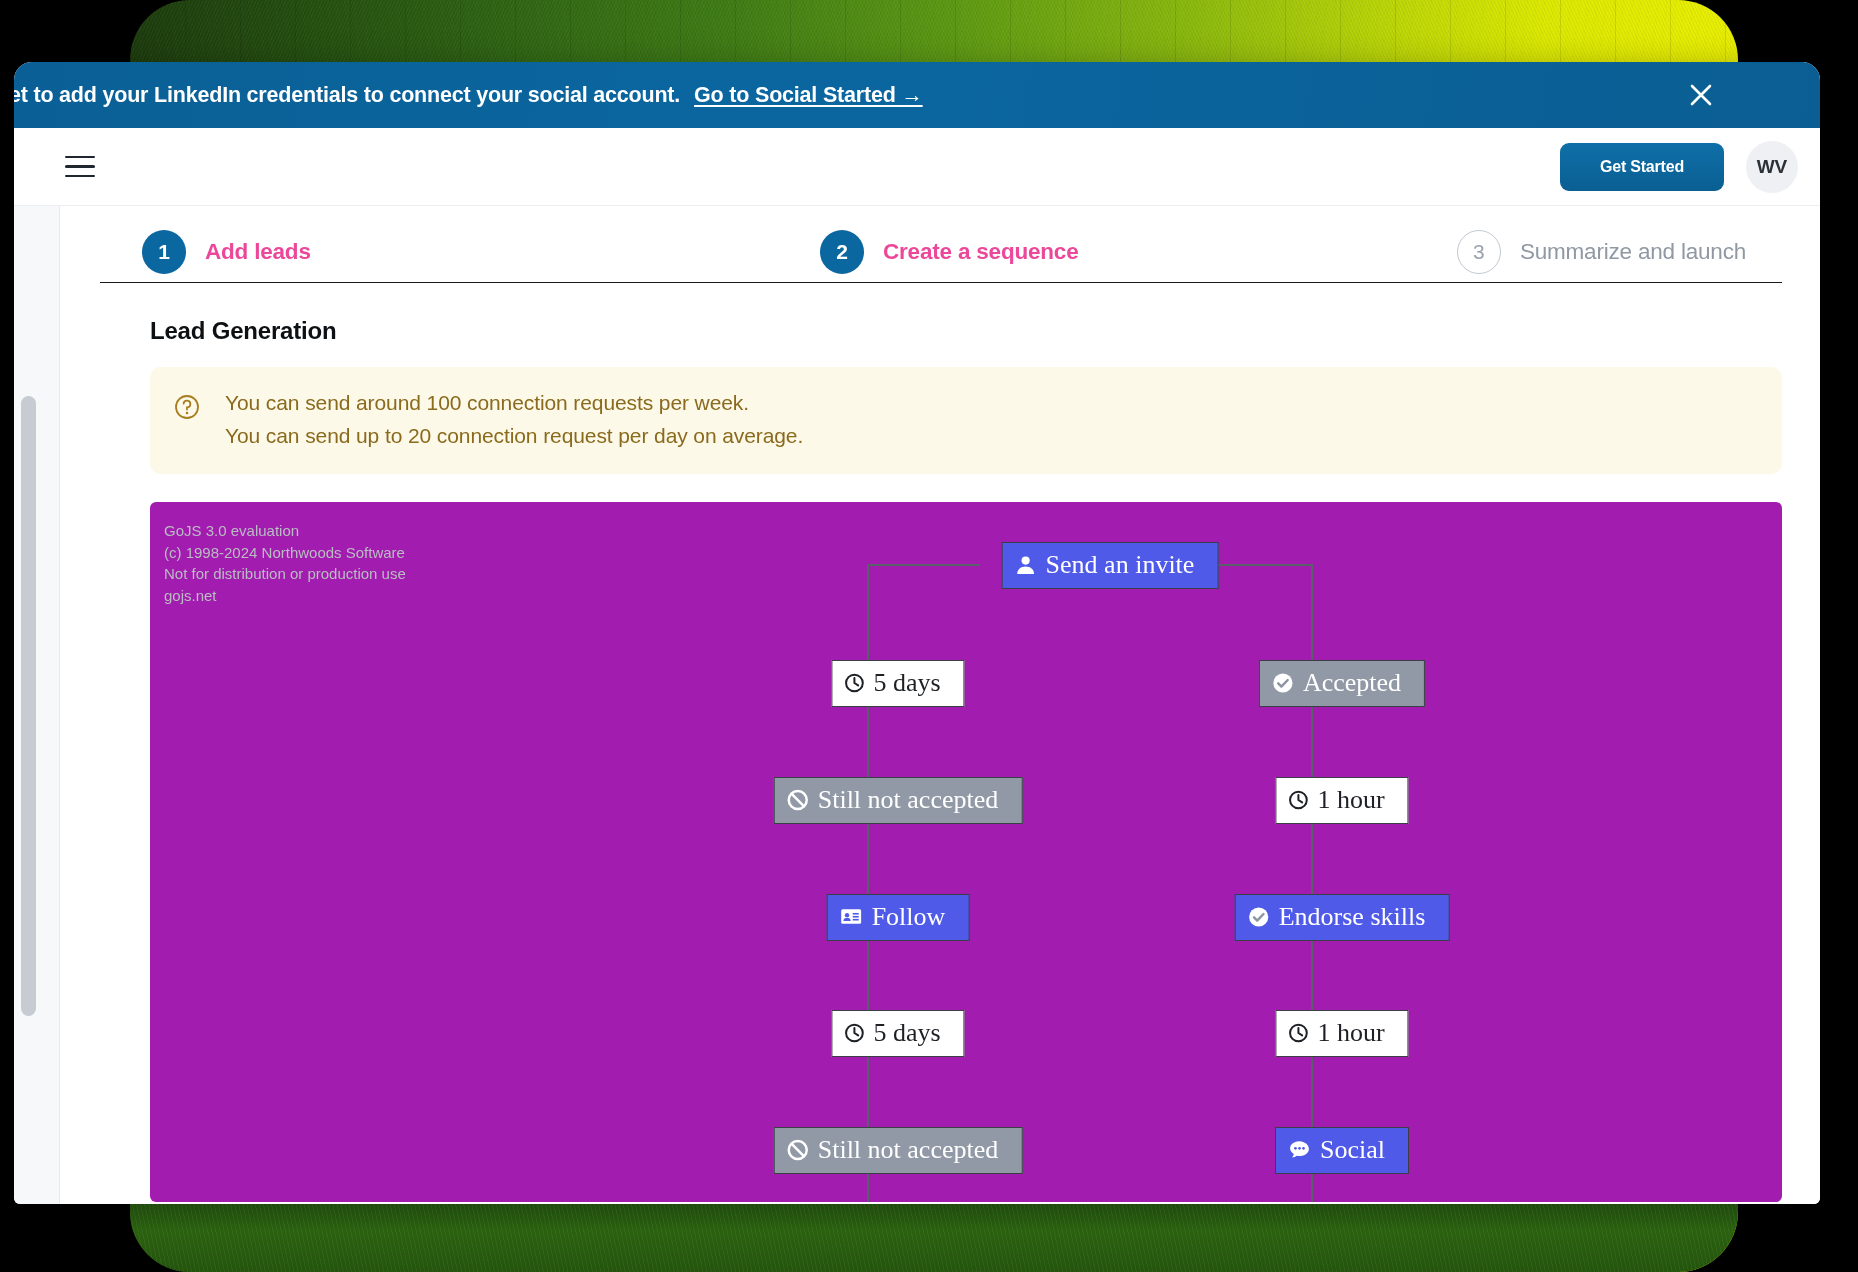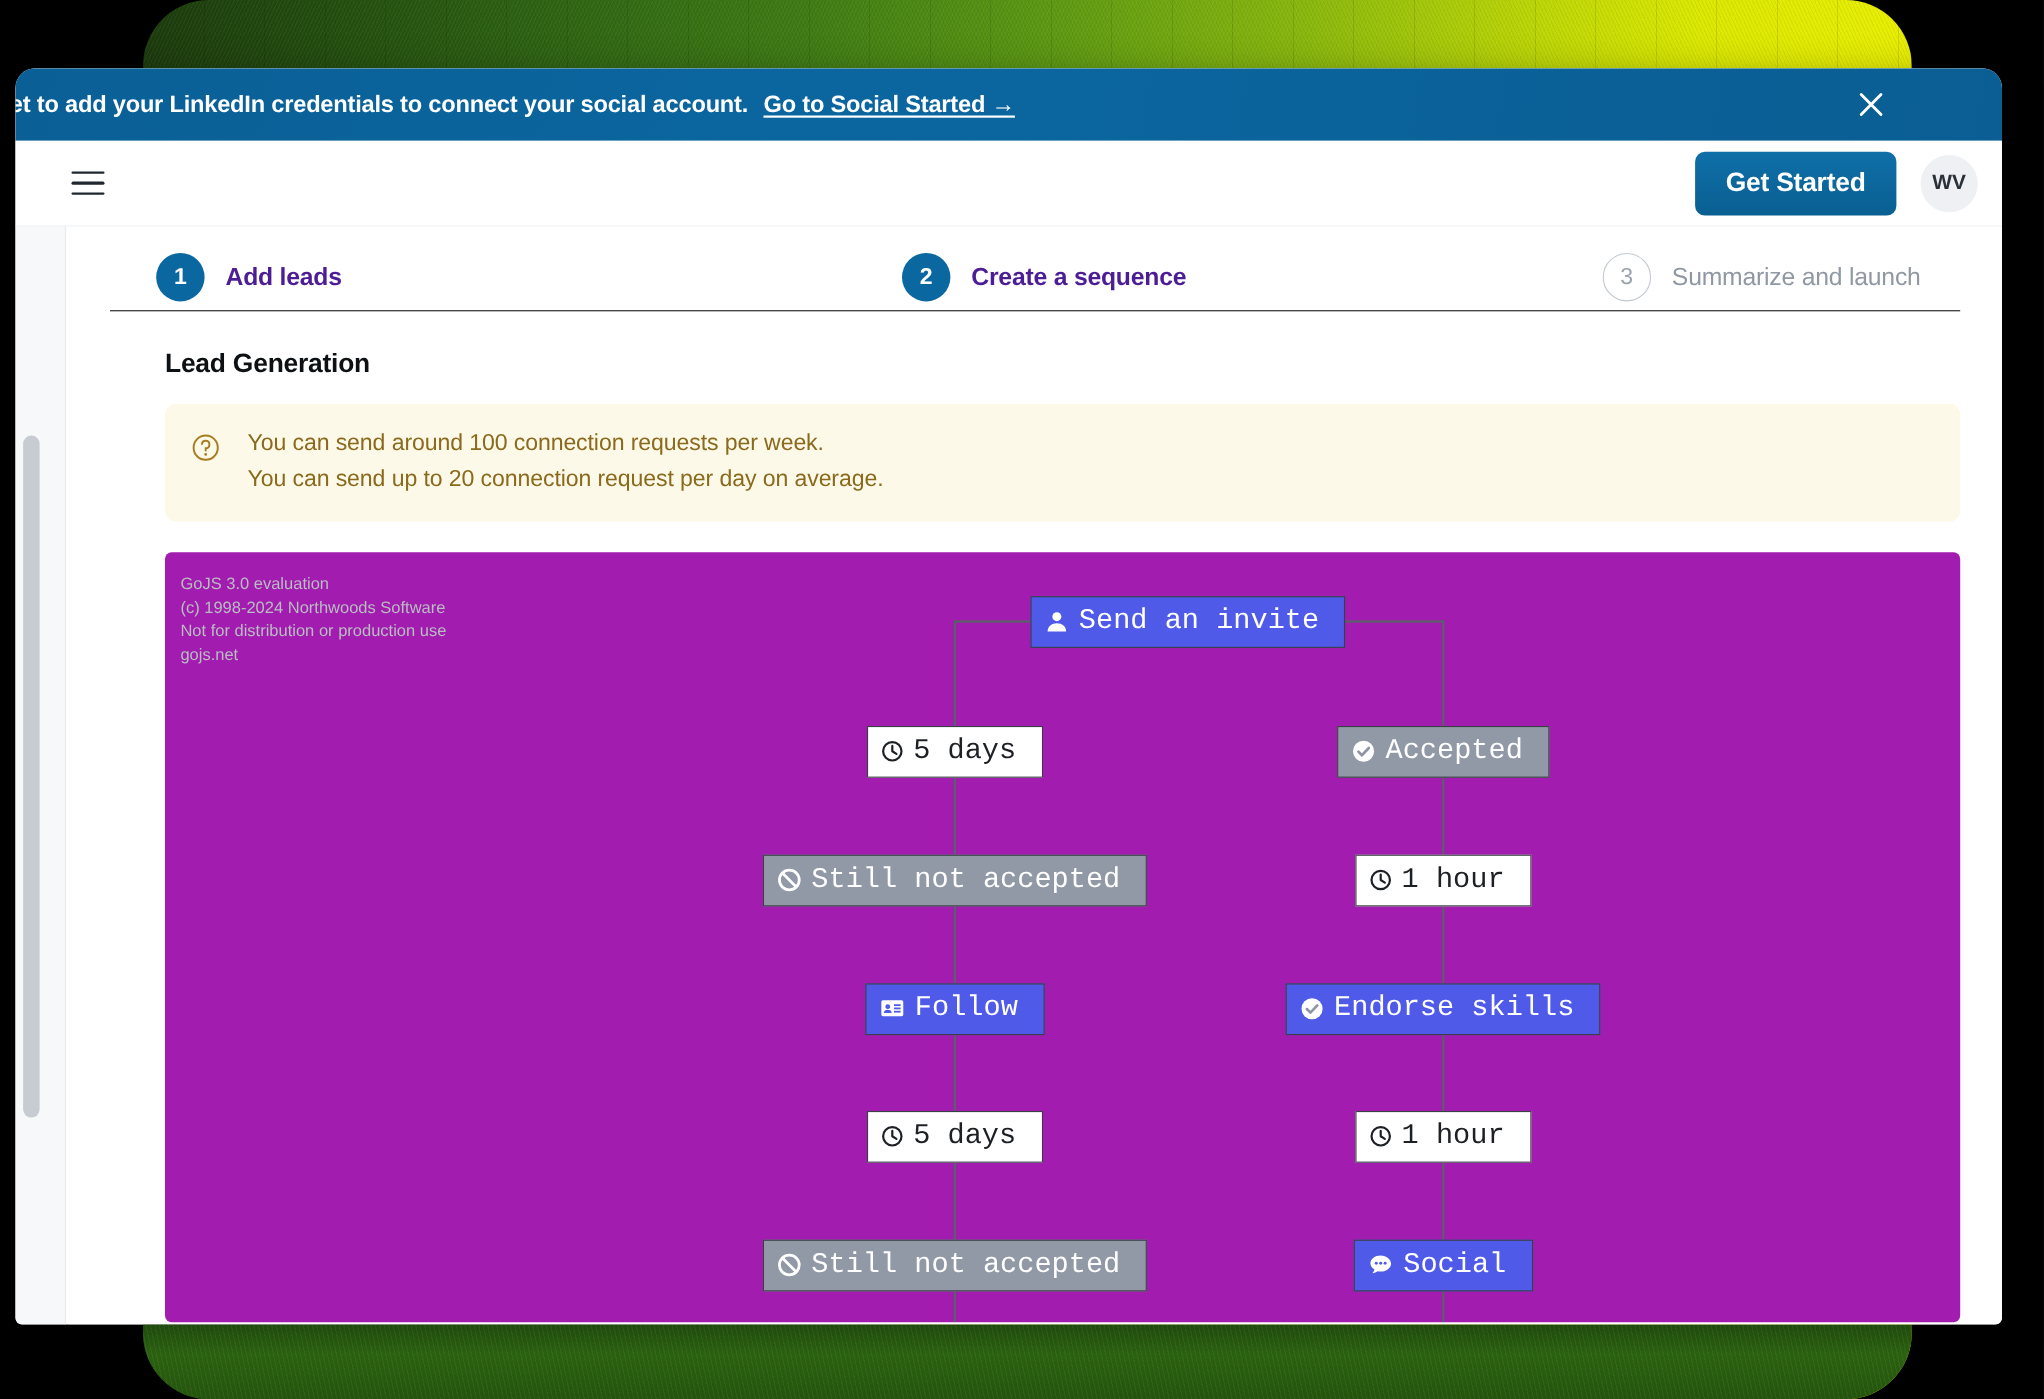--- a/index.html
+++ b/index.html
@@ -112,25 +112,25 @@
     display: block; height: 2.4px; width: 100%;
     background: #20272e; border-radius: 2px;
   }
   #get-started {
     position: absolute;
     right: 96px;
     top: 50%;
     transform: translateY(-50%);
     background: linear-gradient(180deg, #0f6fa8 0%, #0a5f92 100%);
     color: #fff;
-    font-size: 24px;
+    font-size: 16px;
     font-weight: 700;
     border: none;
     border-radius: 9px;
-    padding: 15px 28px;
+    padding: 15px 40px;
     cursor: pointer;
     letter-spacing: -0.2px;
   }
   #avatar {
     position: absolute;
     right: 22px;
     top: 50%;
     transform: translateY(-50%);
     width: 52px; height: 52px;
     border-radius: 50%;
@@ -185,21 +185,21 @@
     display: flex; align-items: center; justify-content: center;
     font-size: 21px; font-weight: 700;
     flex: none;
   }
   .step.active .step-circle { background: #0b67a0; color: #fff; }
   .step.inactive .step-circle {
     background: #fff; color: #9aa3ad; border: 1.6px solid #c2c8d0;
     font-weight: 400;
   }
   .step-label { margin-left: 19px; font-size: 22.5px; letter-spacing: -0.2px; }
-  .step.active .step-label { color: #4c1d95; font-weight: 600; }
+  .step.active .step-label { color: #ec4899; font-weight: 600; }
   .step.inactive .step-label { color: #8f98a3; font-weight: 400; }
   #step-1 { position: absolute; left: 42px; }
   #step-2 { position: absolute; left: 720px; }
   #step-3 { position: absolute; right: 36px; }
 
   #page-title {
     margin: 34px 0 0 88px;
     font-size: 24px;
     font-weight: 700;
     color: #0d1114;
@@ -237,27 +237,28 @@
     line-height: 21.5px;
     font-family: "Liberation Sans", sans-serif;
   }
 
   .node {
     position: absolute;
     display: flex;
     align-items: center;
     gap: 9px;
     padding: 7px 23px 8px 12px;
-    font-family: Liberation Mono, monospace;
+    font-family: Liberation Serif, serif;
     font-size: 26px;
     line-height: 1.15;
     white-space: nowrap;
     border: 1.8px solid #3a3f45;
     transform: translateX(-50%);
     cursor: pointer;
+    margin-left: 30px;
   }
   .node.blue  { background: #4f5ae8; color: #ffffff; }
   .node.gray  { background: #9299a6; color: #ffffff; align-items: center; }
   .node.white { background: #ffffff; color: #1d2024; }
   .node .ico { flex: none; display: flex; align-items: center; }
 
   .link {
     position: absolute;
     background: #5a6069;
     transform: translateX(-50%);

